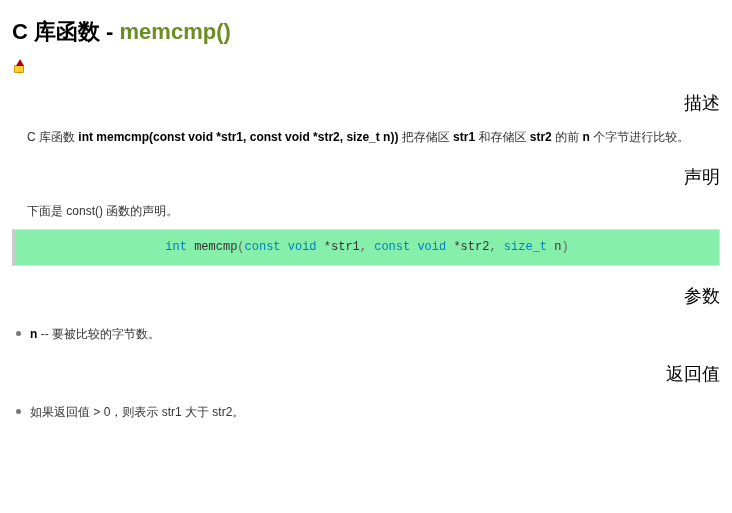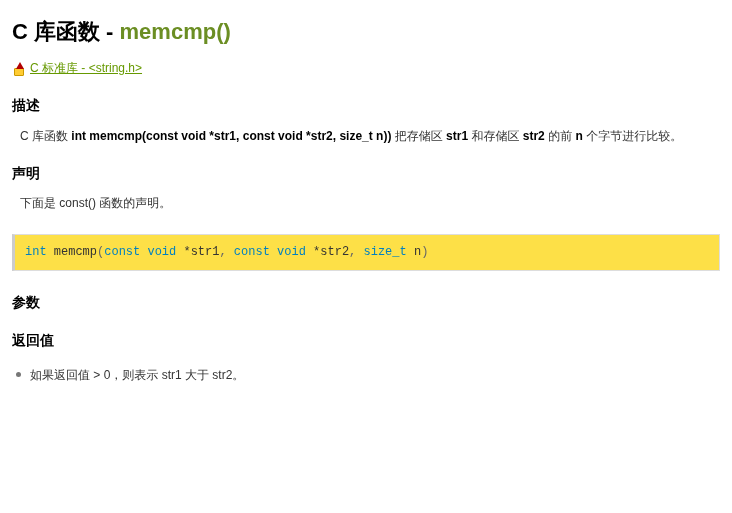--- a/index.html
+++ b/index.html
@@ -13,24 +13,25 @@
     background: #fff;
   }
   h1 {
     font-size: 22px;
     font-weight: bold;
     margin: 4px 0 10px 0;
     color: #000;
   }
   h1 .func-name { color: #6b8e23; text-align: right; }
   h2 {
-    font-size: 14px;
-    font-weight: bold;
+    font-size: 18px;
+    font-weight: normal;
     margin: 16px 0 10px 0;
     color: #000;
+    text-align: right;
   }
   .nav-link-row {
     display: flex;
     align-items: center;
     gap: 4px;
     margin: 6px 0 10px 0;
   }
   .up-icon {
     width: 14px;
     height: 14px;
@@ -53,30 +54,31 @@
     width: 0; height: 0;
     border-left: 4px solid transparent;
     border-right: 4px solid transparent;
     border-bottom: 7px solid #b30000;
   }
   a.cat-link {
     color: #690;
     text-decoration: underline;
     font-size: 12px;
   }
-  p { margin: 8px 8px; font-size: 12px; color: #333; }
+  p { margin: 8px 15px; font-size: 12px; color: #333; }
   pre.codeblock {
-    background: #fde047;
+    background: #86efac;
     border: 1px solid #ddd;
     border-left: 3px solid #ccc;
     padding: 8px 10px;
     font-family: Consolas, "Courier New", monospace;
     font-size: 12px;
     overflow-x: auto;
-    margin: 20px 0;
+    margin: 8px 0;
+    text-align: center;
   }
   pre.codeblock .kw { color: #0080c0; }
   pre.codeblock .type { color: #0080c0; }
   pre.codeblock .fn { color: #333; }
   pre.codeblock .punct { color: #666; }
   ul.bullet {
     list-style: none;
     padding: 0;
     margin: 8px 0;
   }
@@ -101,33 +103,33 @@
 </style>
 </head>
 <body>
 
 <h1>
   <span>C 库函数 - </span><span class="func-name">memcmp()</span>
 </h1>
 
 <div class="nav-link-row">
   <span class="up-icon"></span>
-  <a href="#" class="cat-link">C 标准库 - &lt;string.h&gt;</a>
 </div>
 
 <h2>描述</h2>
 <p>
   <span>C 库函数 </span><strong>int memcmp(const void *str1, const void *str2, size_t n))</strong><span> 把存储区 </span><strong>str1</strong><span> 和存储区 </span><strong>str2</strong><span> 的前 </span><strong>n</strong><span> 个字节进行比较。</span>
 </p>
 
 <h2>声明</h2>
 <p>下面是 const() 函数的声明。</p>
 <pre class="codeblock"><span class="kw">int</span><span class="fn"> memcmp</span><span class="punct">(</span><span class="type">const void</span><span> *str1</span><span class="punct">,</span><span class="type"> const void</span><span> *str2</span><span class="punct">,</span><span class="type"> size_t</span><span> n</span><span class="punct">)</span></pre>
 
 <h2>参数</h2>
 <ul class="bullet">
+  <li><strong>n</strong><span> -- 要被比较的字节数。</span></li>
 </ul>
 
 <h2>返回值</h2>
 <ul class="bullet">
   <li>如果返回值 &gt; 0，则表示 str1 大于 str2。</li>
 
 </ul>
 
 </body></html>

